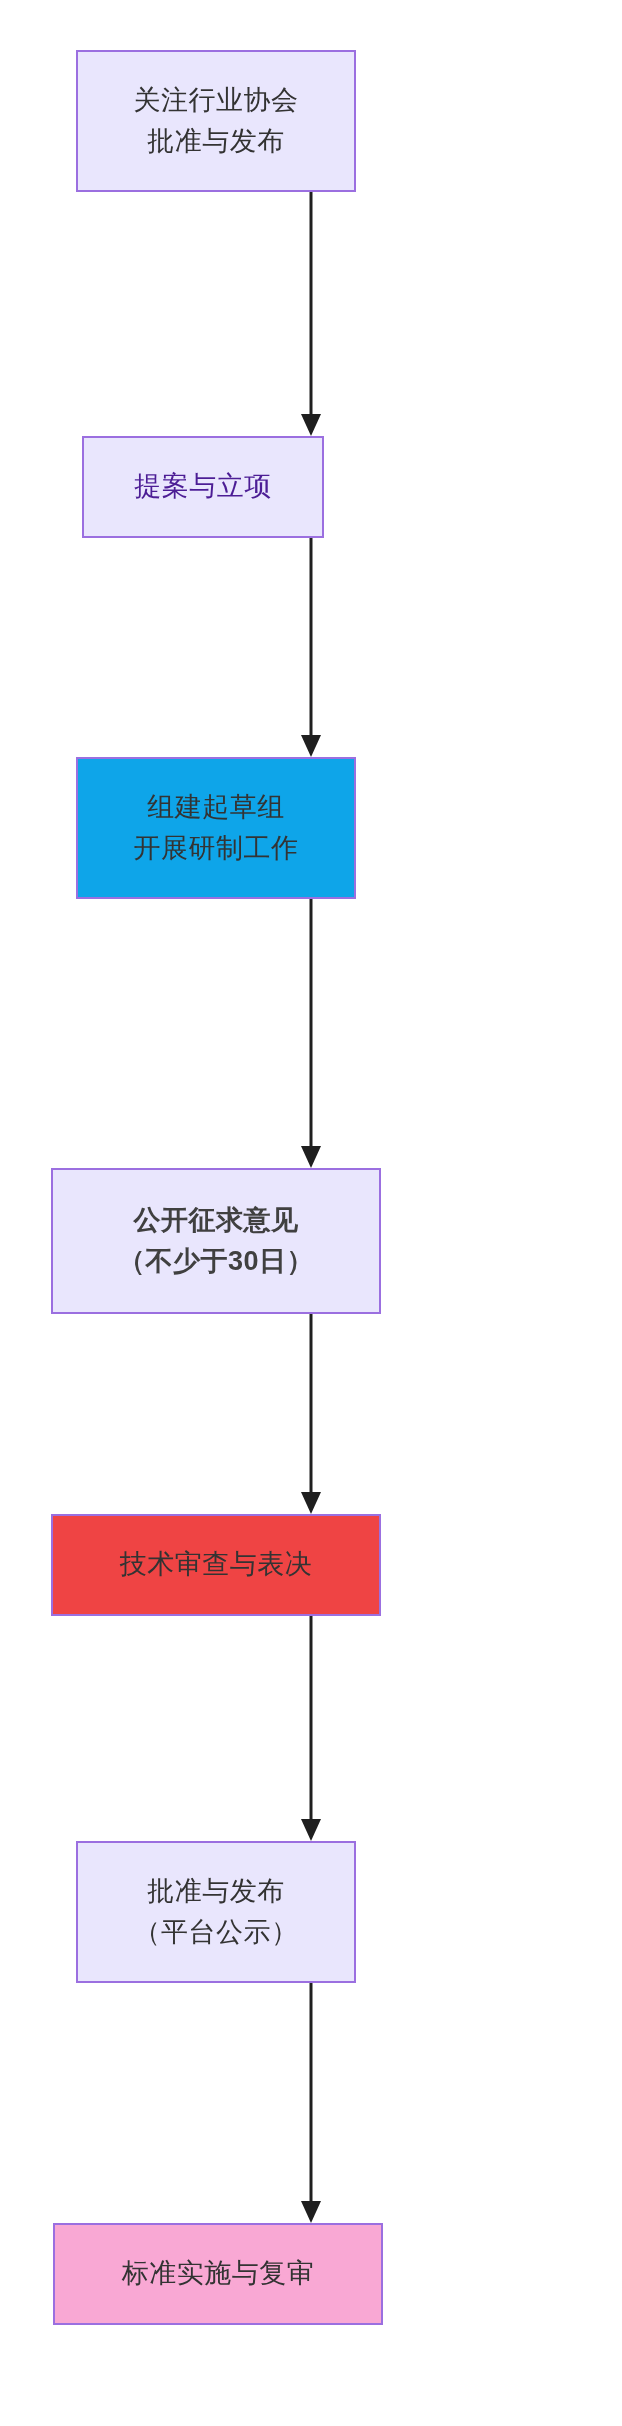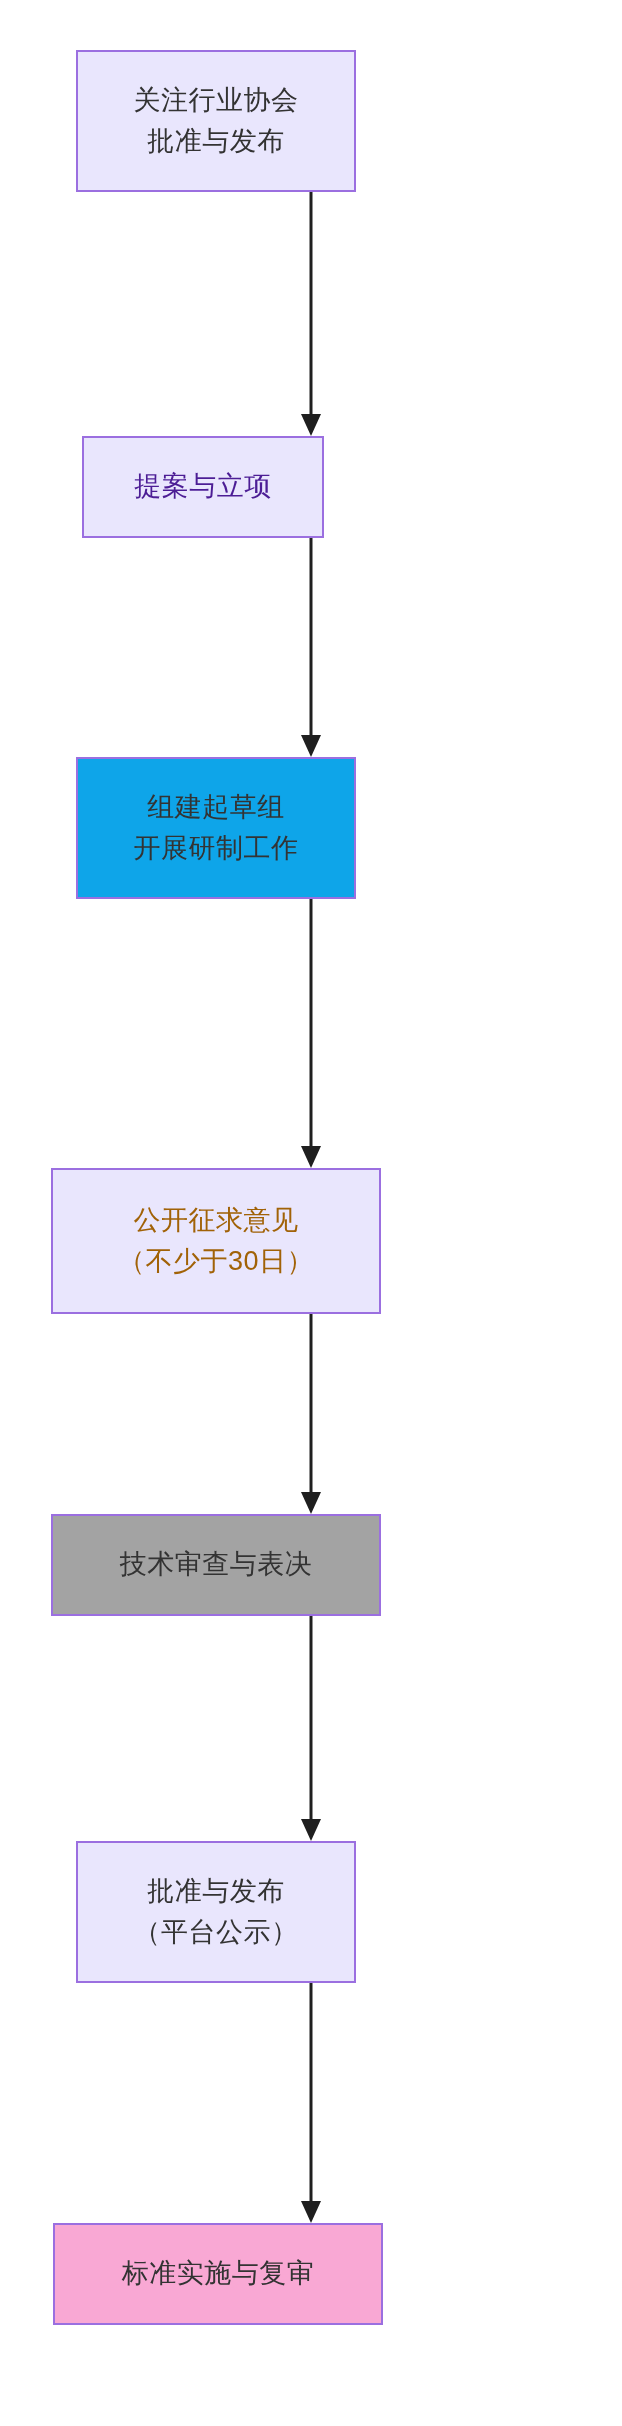--- a/index.html
+++ b/index.html
@@ -93,25 +93,25 @@
         <span class="line">关注行业协会</span>
         <span class="line">批准与发布</span>
       </div>
       <div class="node" style="left: 82px; top: 436px; width: 242px; height: 102px; background: rgb(233, 230, 253); border-color: rgb(155, 111, 224); color: #4c1d95;">
         <span class="line">提案与立项</span>
       </div>
       <div class="node" style="left: 76px; top: 757px; width: 280px; height: 142px; background: #0ea5e9; border-color: rgb(155, 111, 224); color: rgb(51, 51, 51);">
         <span class="line">组建起草组</span>
         <span class="line">开展研制工作</span>
       </div>
-      <div class="node" style="left: 51px; top: 1168px; width: 330px; height: 146px; background: rgb(233, 230, 253); border-color: rgb(155, 111, 224); color: #a16207;">
+      <div class="node" style="left: 51px; top: 1168px; width: 330px; height: 146px; background: rgb(233, 230, 253); border-color: rgb(155, 111, 224); color: #404040; font-weight: bold;">
         <span class="line">公开征求意见</span>
         <span class="line">（不少于30日）</span>
       </div>
-      <div class="node" style="left: 51px; top: 1514px; width: 330px; height: 102px; background: #a3a3a3; border-color: rgb(155, 111, 224); color: rgb(51, 51, 51);">
+      <div class="node" style="left: 51px; top: 1514px; width: 330px; height: 102px; background: #ef4444; border-color: rgb(155, 111, 224); color: rgb(51, 51, 51);">
         <span class="line">技术审查与表决</span>
       </div>
       <div class="node" style="left: 76px; top: 1841px; width: 280px; height: 142px; background: rgb(233, 230, 253); border-color: rgb(155, 111, 224); color: rgb(51, 51, 51);">
         <span class="line">批准与发布</span>
         <span class="line">（平台公示）</span>
       </div>
       <div class="node" style="left: 53px; top: 2223px; width: 330px; height: 102px; background: #f9a8d4; border-color: rgb(155, 111, 224); color: rgb(51, 51, 51);">
         <span class="line">标准实施与复审</span>
       </div>
     </div>

